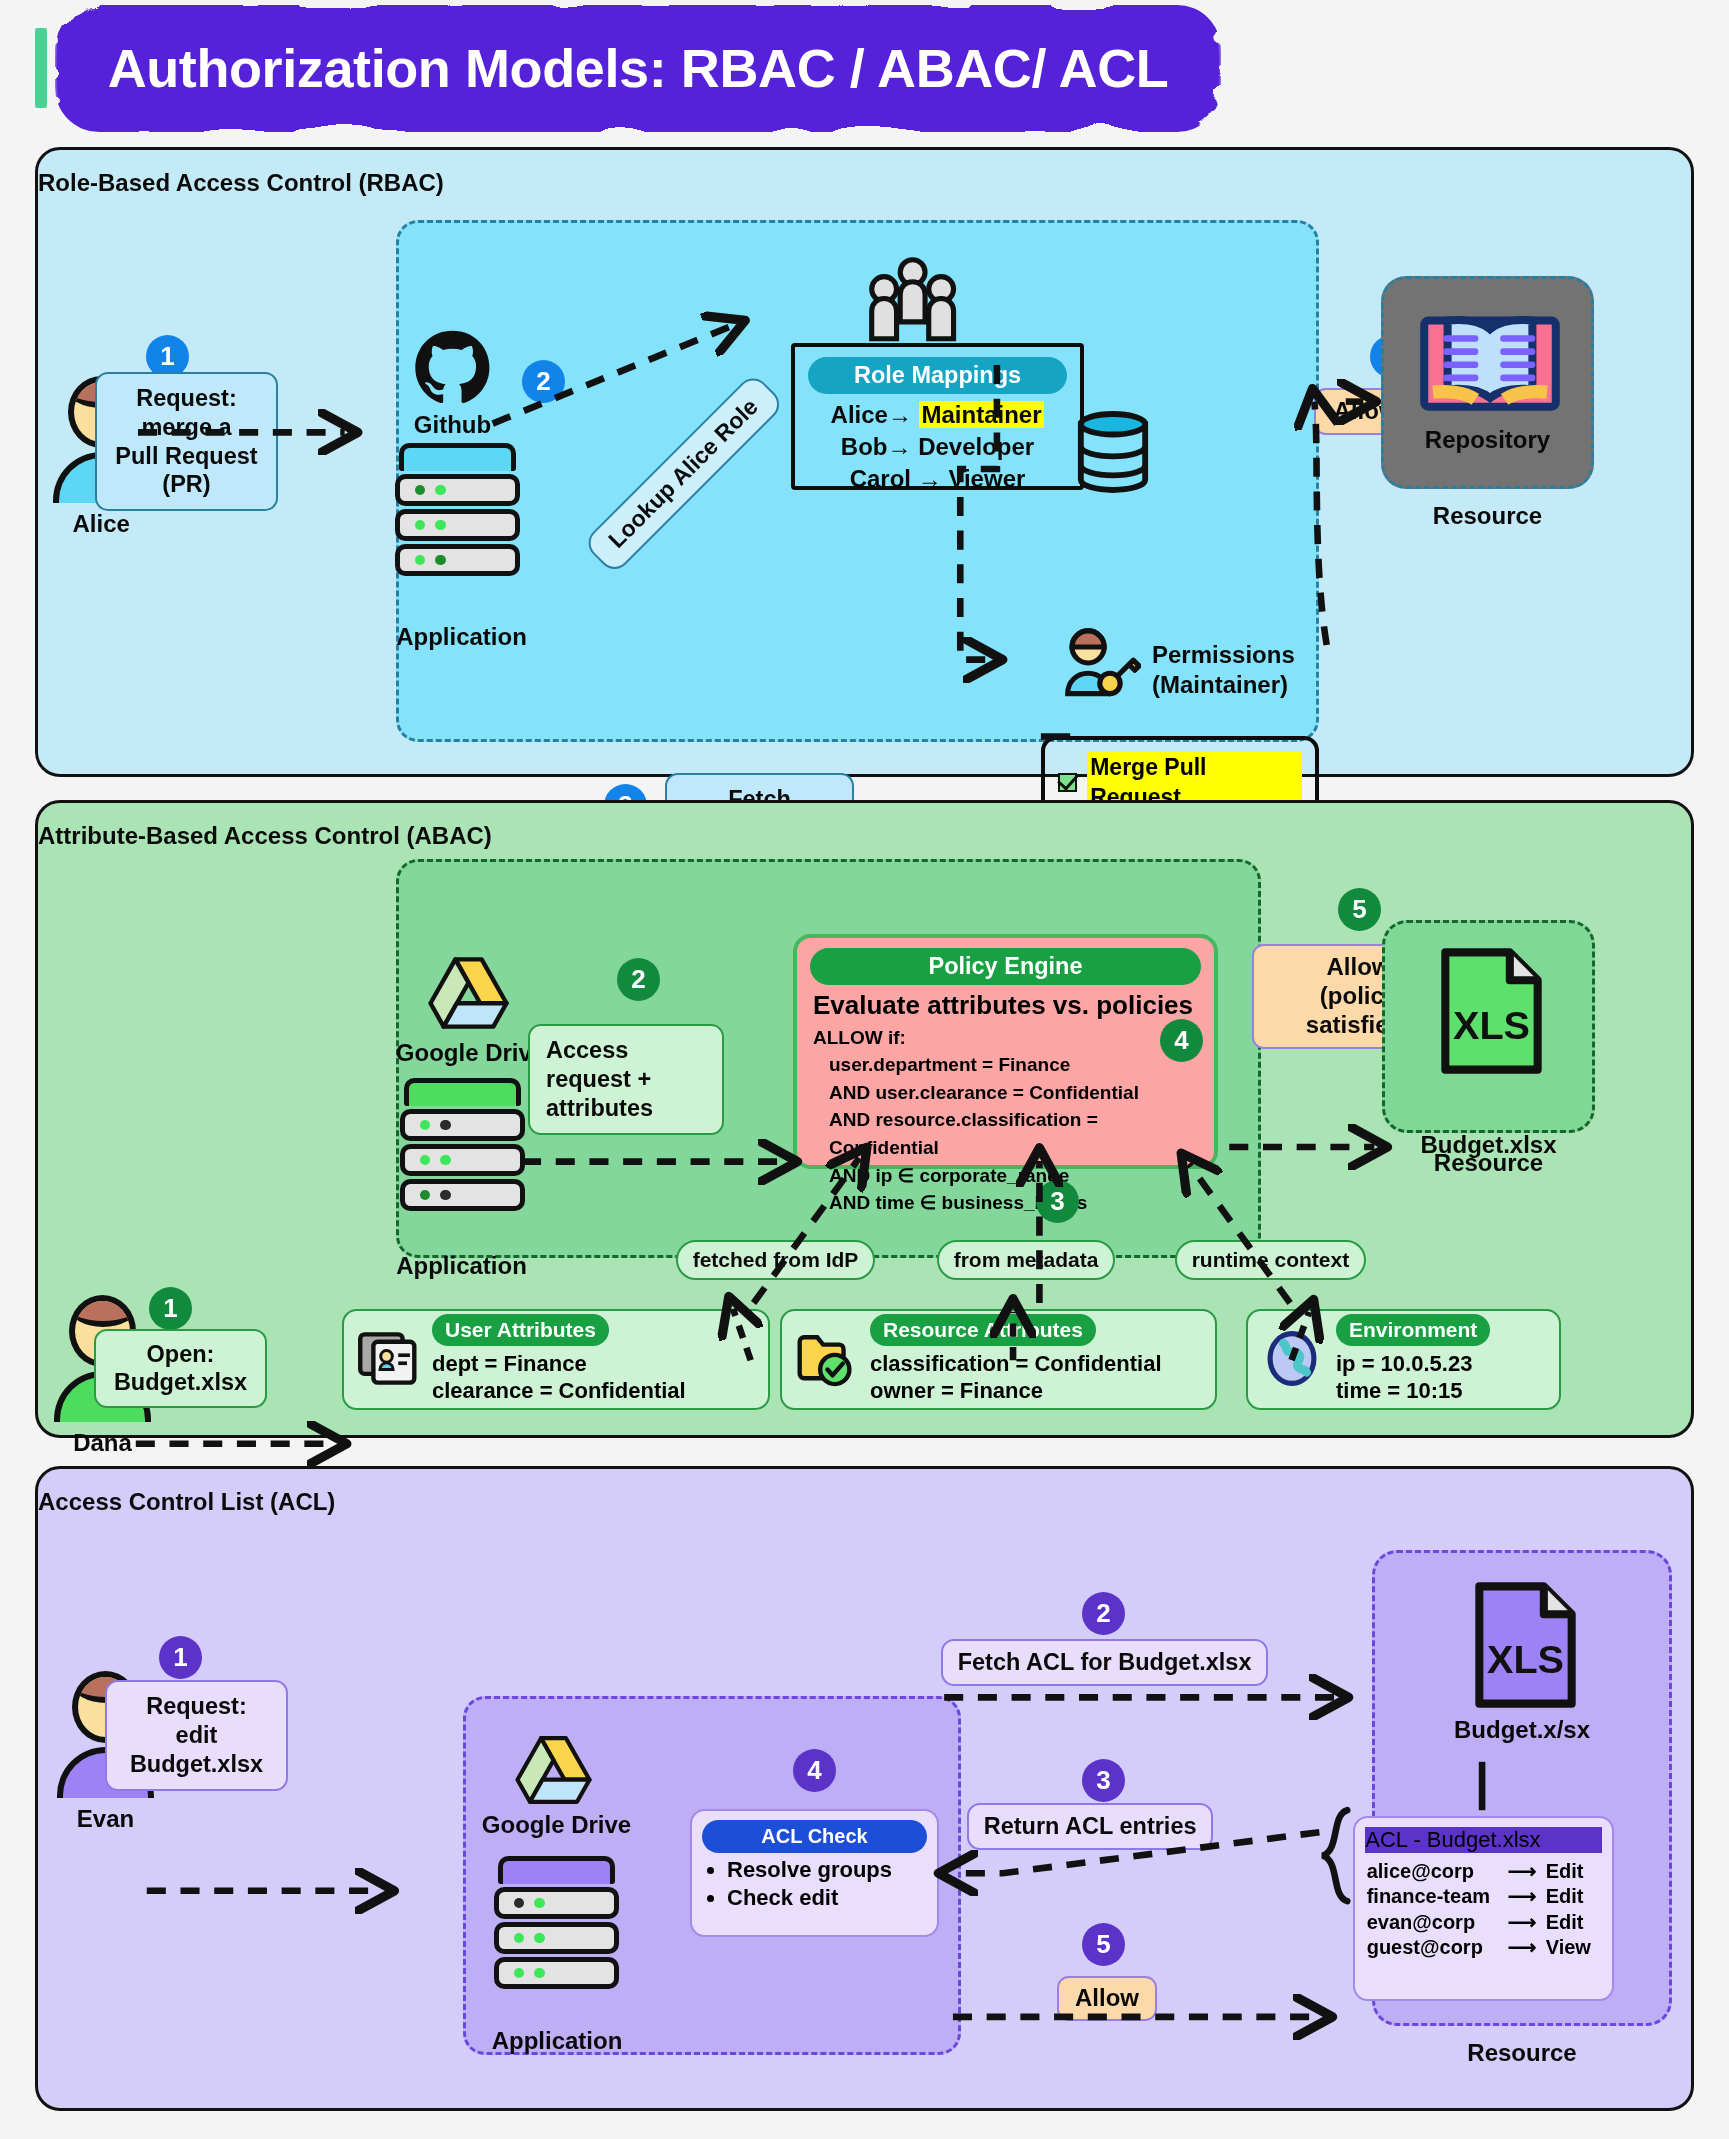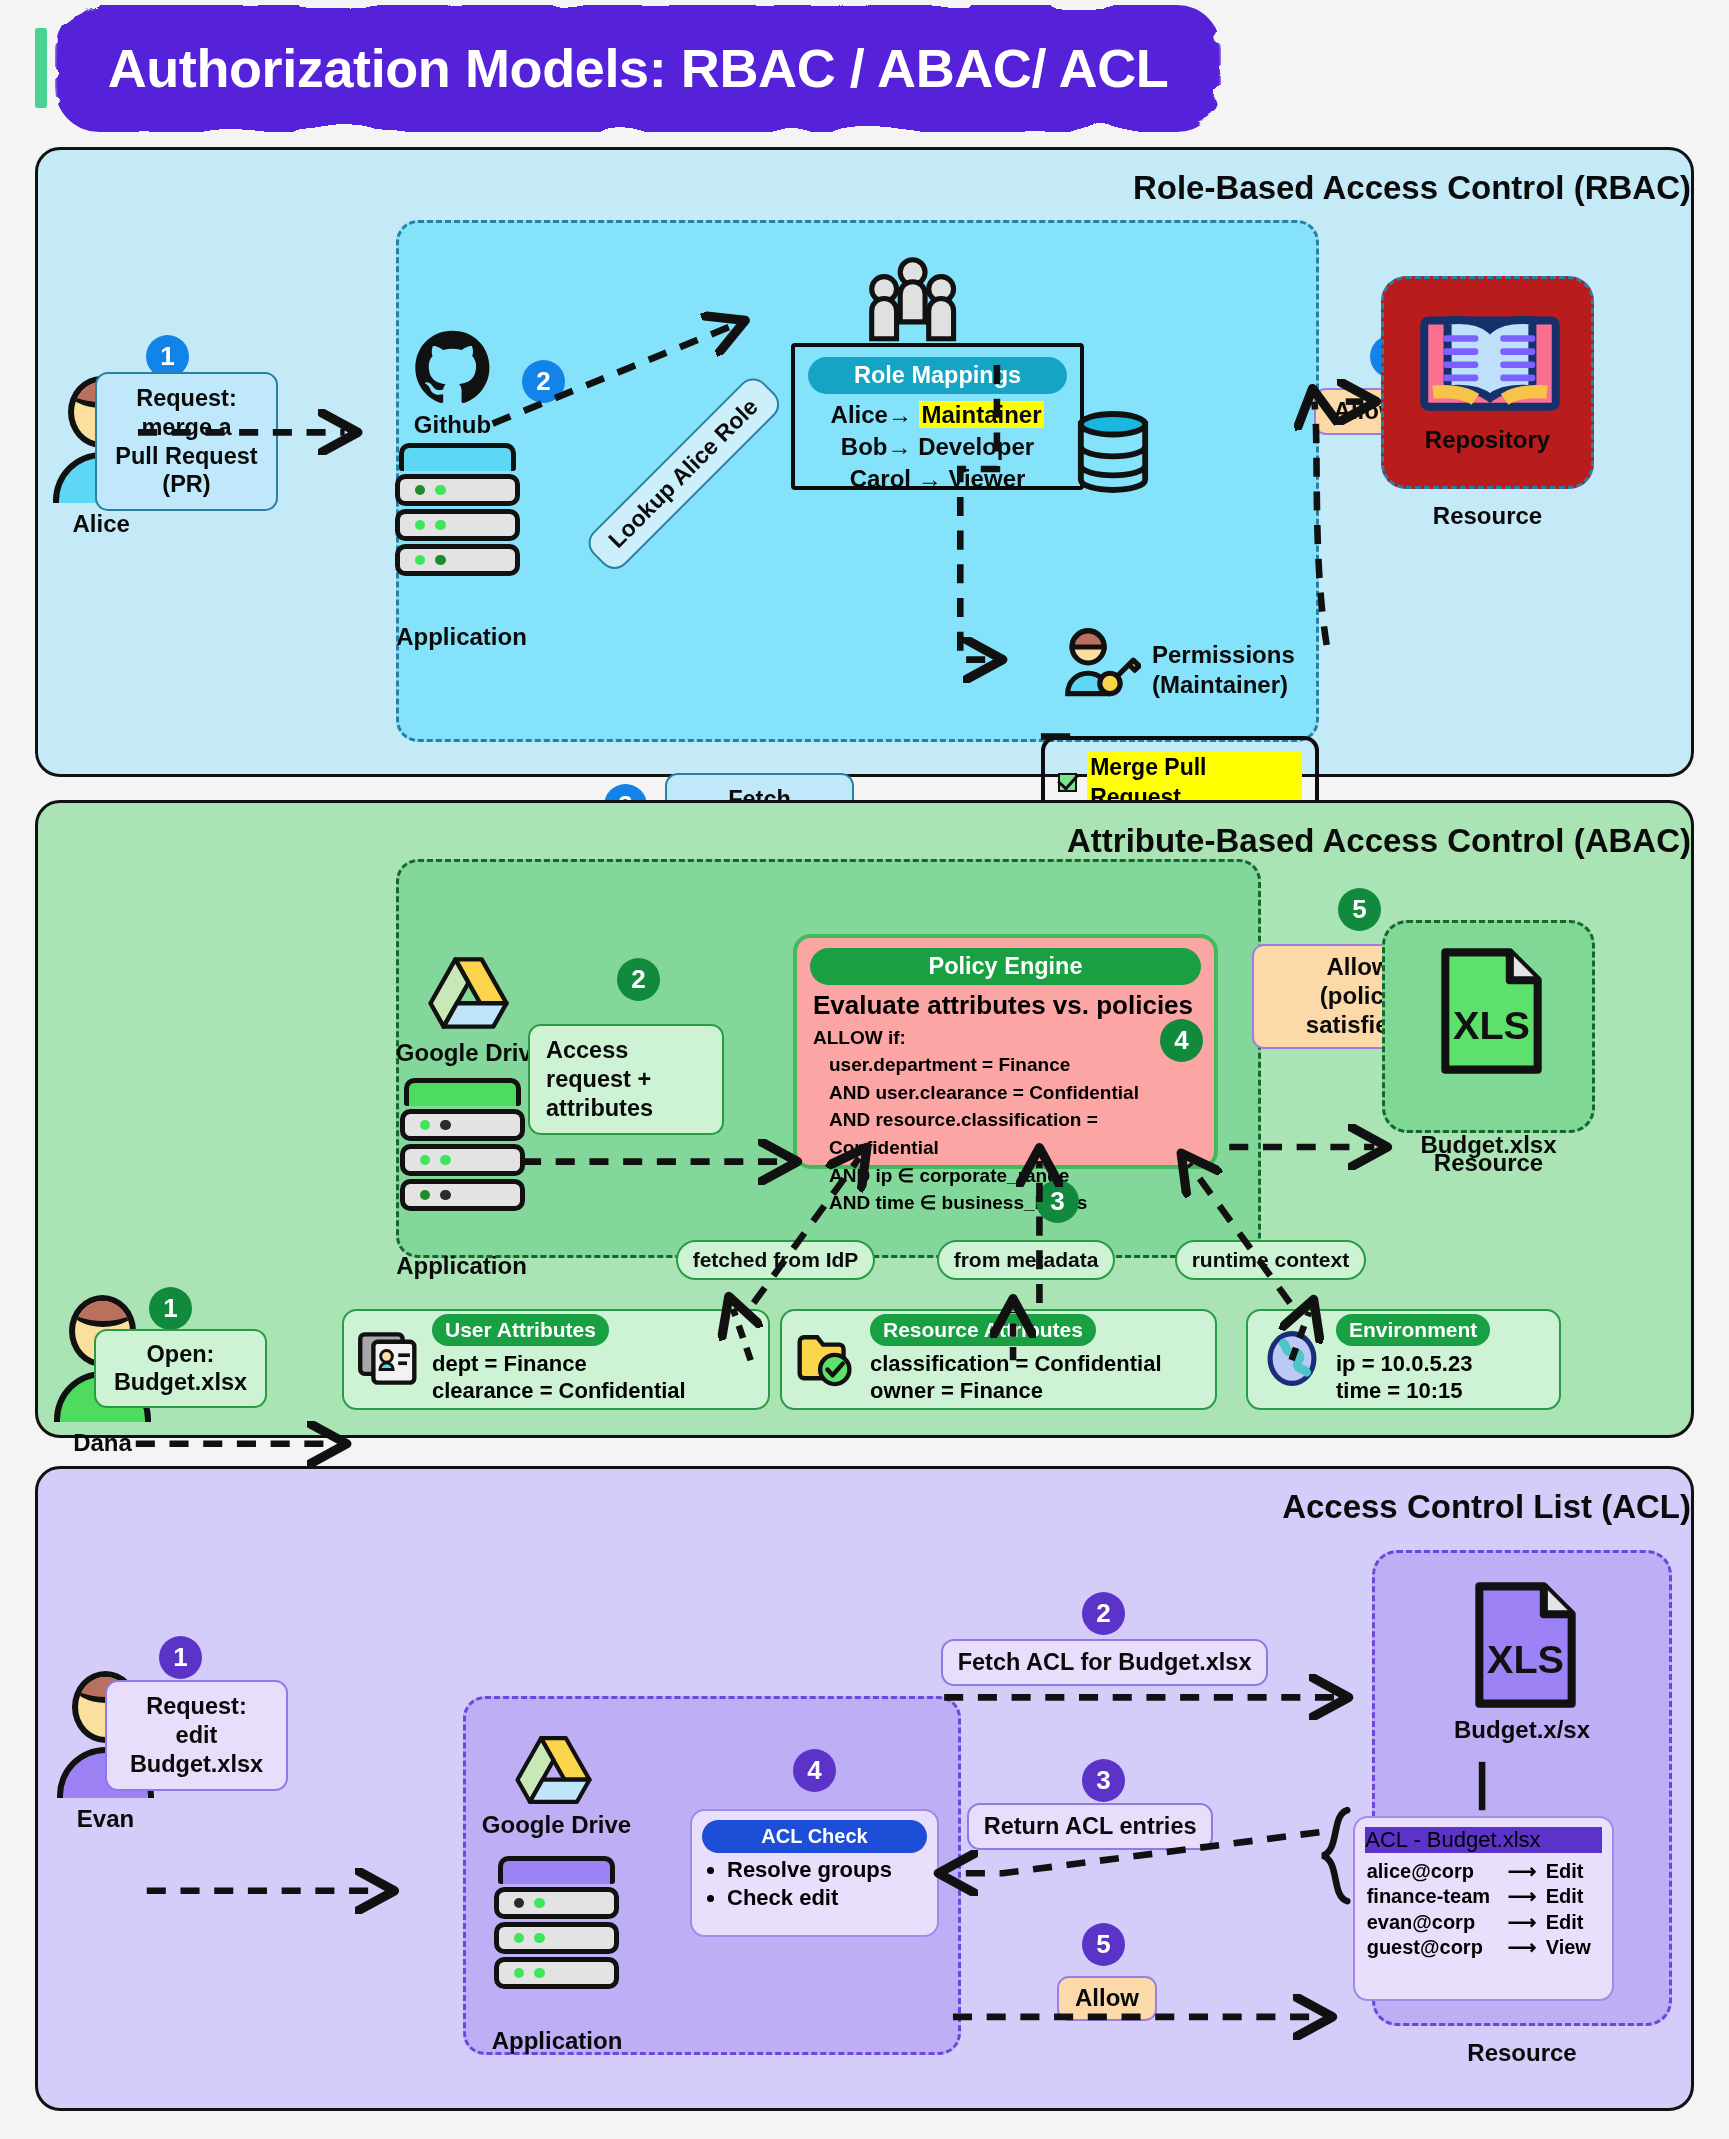--- a/index.html
+++ b/index.html
@@ -43,42 +43,42 @@
     position: absolute; border: 3.7px solid #111; border-radius: 25px;
   }
   #sec-rbac { left: 35px; top: 147px; width: 1659px; height: 630px;
               background: #c5eaf7; }
   #sec-abac { left: 35px; top: 800px; width: 1659px; height: 638px;
               background: #aae3b4; }
   #sec-acl  { left: 35px; top: 1466px; width: 1659px; height: 645px;
               background: #d4cdfa; }
   .section-title {
     position: absolute; top: 19px; left: 0; width: 100%;
-    text-align: right; font-size: 33px; font-weight: bold; color: #0b0b0b;
+    text-align: left; font-size: 24px; font-weight: bold; color: #0b0b0b;
   }
 
   
   .app-panel { position: absolute; border-radius: 22px; }
   #rbac-app-panel {
     left: 358px; top: 70px; width: 923px; height: 522px;
     background: #84e3fb; border: 3.7px dashed #2a7ea0;
   }
   #abac-app-panel {
     left: 358px; top: 56px; width: 865px; height: 399px;
     background: #84d79a; border: 3.7px dashed #17662e;
   }
   #acl-app-panel {
     left: 425px; top: 227px; width: 498px; height: 359px;
     background: #bdaef5; border: 3.7px dashed #6b47dd;
   }
 
   
   .res-panel { position: absolute; border-radius: 25px; text-align: center; }
   #rbac-res { left: 1343px; top: 126px; width: 213px; height: 213px;
-              background: #b91c1c; border: 3.7px dashed #2a7ea0; }
+              background: #737373; border: 3.7px dashed #2a7ea0; }
   #abac-res { left: 1347px; top: 120px; width: 213px; height: 213px;
               background: #7fd896; border: 3.7px dashed #17662e; }
   #acl-res  { left: 1334px; top: 81px; width: 300px; height: 476px;
               background: #bdaef5; border: 3.7px dashed #6b47dd; }
 
   
   .cap { position: absolute; font-size: 24px; font-weight: bold; color: #0a0a0a;
          text-align: center; }
 
   

